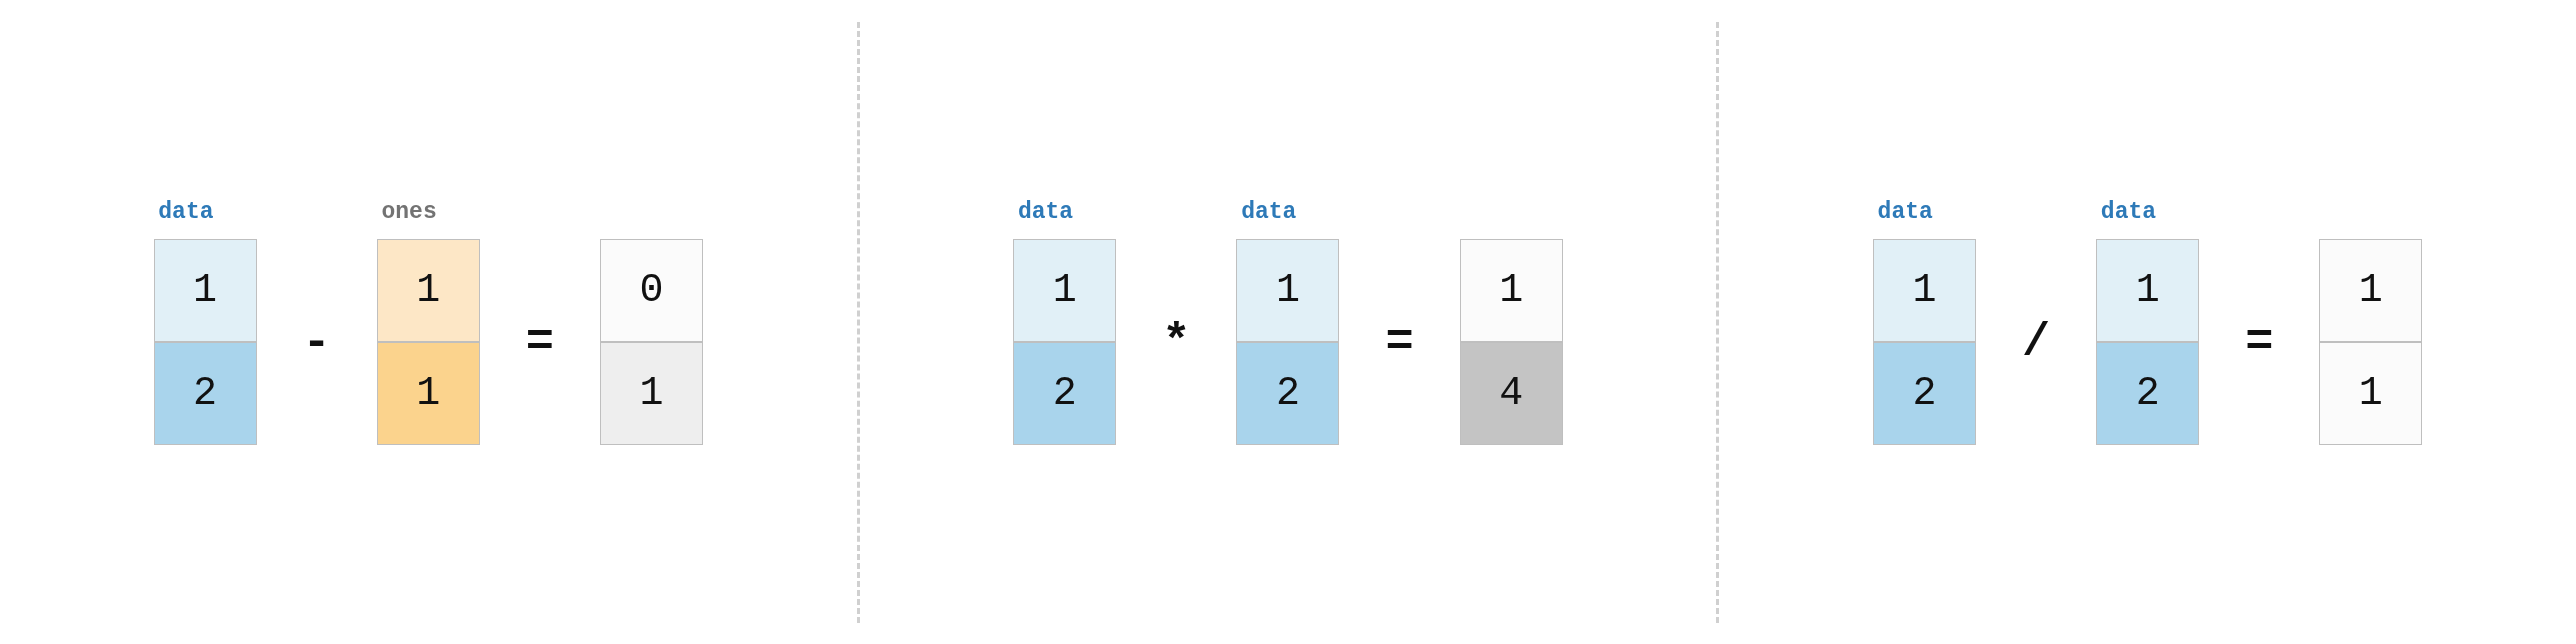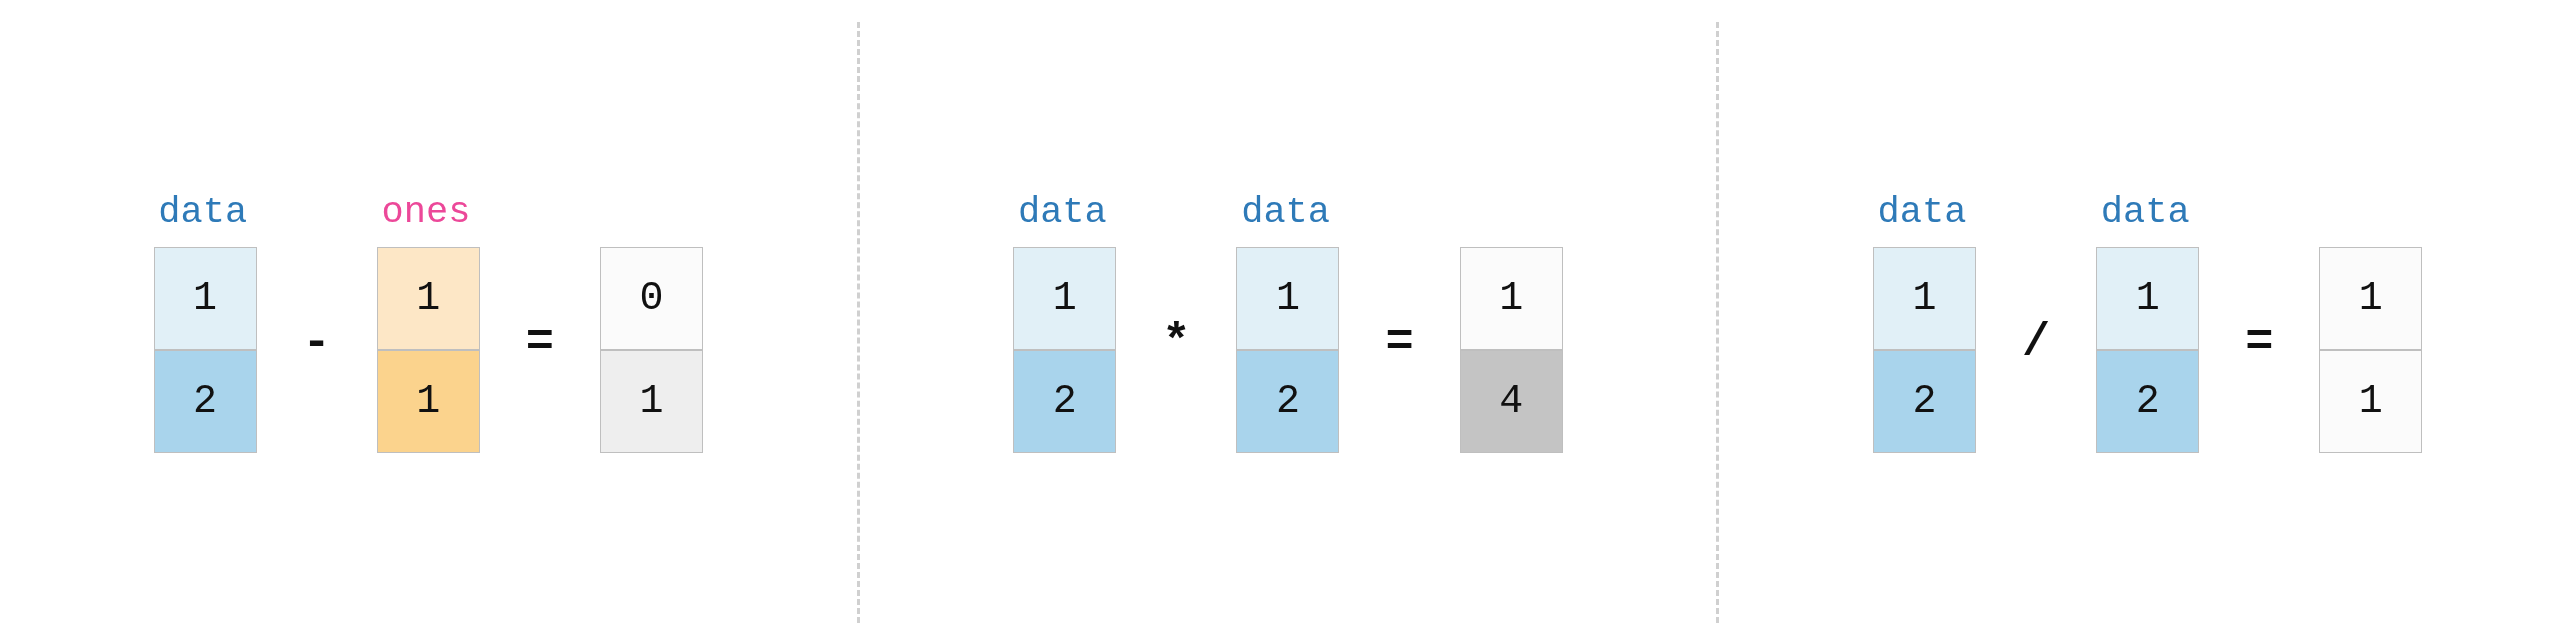--- a/index.html
+++ b/index.html
@@ -26,27 +26,27 @@
     display: flex;
     align-items: center;
     gap: 38px;
   }
   .array-block {
     display: flex;
     flex-direction: column;
     align-items: flex-start;
   }
   .array-label {
-    font-size: 37px;
-    font-weight: normal;
+    font-size: 23px;
+    font-weight: bold;
     margin-bottom: 14px;
     padding-left: 4.7px;
   }
   .label-blue  { color: #2e7ab8; }
-  .label-orange{ color: #ec4899; }
+  .label-orange{ color: #737373; }
   .array {
     display: flex;
     flex-direction: column;
   }
   .cell {
     width: 103px;
     height: 103px;
     display: flex;
     align-items: center;
     justify-content: center;

